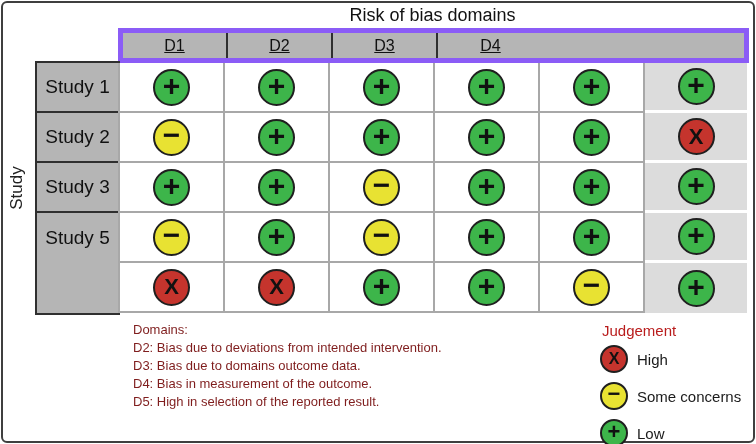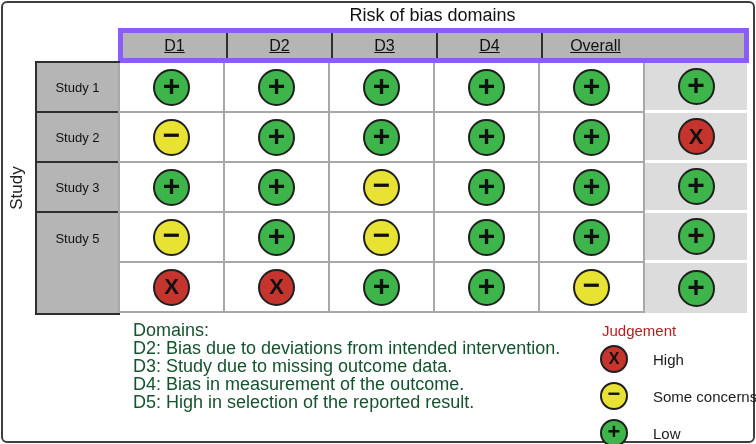--- a/index.html
+++ b/index.html
@@ -44,21 +44,21 @@
   
   #row-labels{
     position:absolute;left:35px;top:61px;width:85px;height:254px;
     box-sizing:border-box;border:2px solid #2f2f2f;
     background:#b5b5b5;
     display:grid;grid-template-rows:repeat(5,50px);
   }
   .row-label{
     box-sizing:border-box;
     display:flex;align-items:center;justify-content:center;
-    font-size:13px;border-bottom:2px solid #2f2f2f;
+    font-size:19px;border-bottom:2px solid #2f2f2f;
   }
   .row-label:last-child{border-bottom:none;}
   
   #grid{
     position:absolute;left:118px;top:63px;width:629px;height:250px;
     box-sizing:border-box;border-left:2px solid #a8a8a8;
     display:grid;
     grid-template-columns:105px 105px 105px 105px 105px 102px;
     grid-template-rows:repeat(5,50px);
   }
@@ -76,59 +76,58 @@
     border:2px solid #1f1f1f;box-sizing:border-box;
     display:flex;align-items:center;justify-content:center;
     font-weight:bold;color:#111;line-height:1;
   }
   .sym-low{font-size:30px;padding-bottom:3px;}
   .sym-some{font-size:30px;padding-bottom:5px;}
   .sym-high{font-size:22px;}
   
   #domains-note{
     position:absolute;left:133px;top:321px;
-    font-size:18px;line-height:18px;color:#14532d;
+    font-size:13px;line-height:18px;color:#7f1d1d;
   }
   
   #legend{
     position:absolute;left:600px;top:322px;width:150px;
   }
   #legend-title{font-size:15px;margin:0 0 6px 2px;color:#b91c1c;}
   .legend-item{
     display:flex;align-items:center;margin-bottom:9px;
   }
   .legend-circle{
     width:28px;height:28px;border-radius:50%;
     border:2px solid #1f1f1f;box-sizing:border-box;
     display:flex;align-items:center;justify-content:center;
     font-weight:bold;color:#111;flex:0 0 28px;line-height:1;
   }
   .legend-circle.sym-low{font-size:22px;padding-bottom:2px;}
   .legend-circle.sym-some{font-size:22px;padding-bottom:4px;}
   .legend-circle.sym-high{font-size:16px;padding-bottom:0;}
-  .legend-label{font-size:15px;margin-left:25px;white-space:nowrap;color:#1a1a1a;}
+  .legend-label{font-size:15px;margin-left:9px;white-space:nowrap;color:#1a1a1a;}
 </style>
 </head>
 <body>
 
 <div id="figure">
   <div id="frame"></div>
 
   <div id="plot-title">Risk of bias domains</div>
 
   <div id="y-axis-label">
     <span>Study</span>
   </div>
 
   <div id="col-headers">
       <div class="col-header">D1</div>
       <div class="col-header">D2</div>
       <div class="col-header">D3</div>
       <div class="col-header">D4</div>
-      <div class="col-header">Overall</div>
     </div>
 
   <div id="row-labels">
       <div class="row-label">Study 1</div>
       <div class="row-label">Study 2</div>
       <div class="row-label">Study 3</div>
       <div class="row-label">Study 5</div>
     </div>
 
   <div id="grid">
@@ -220,21 +219,21 @@
         <div class="circle sym-some" style="background: rgb(232, 226, 50);">−</div>
       </div>
       <div class="cell overall lastrow">
         <div class="circle sym-low" style="background: rgb(61, 181, 74);">+</div>
       </div>
     </div>
 
   <div id="domains-note">
     <div>Domains:</div>
       <div>D2: Bias due to deviations from intended intervention.</div>
-      <div>D3: Study due to missing outcome data.</div>
+      <div>D3: Bias due to domains outcome data.</div>
       <div>D4: Bias in measurement of the outcome.</div>
       <div>D5: High in selection of the reported result.</div>
     </div>
 
   <div id="legend">
     <div id="legend-title">Judgement</div>
   <div class="legend-item">
         <div class="legend-circle sym-high" style="background: rgb(197, 52, 45);">X</div>
         <div class="legend-label">High</div>
       </div>

